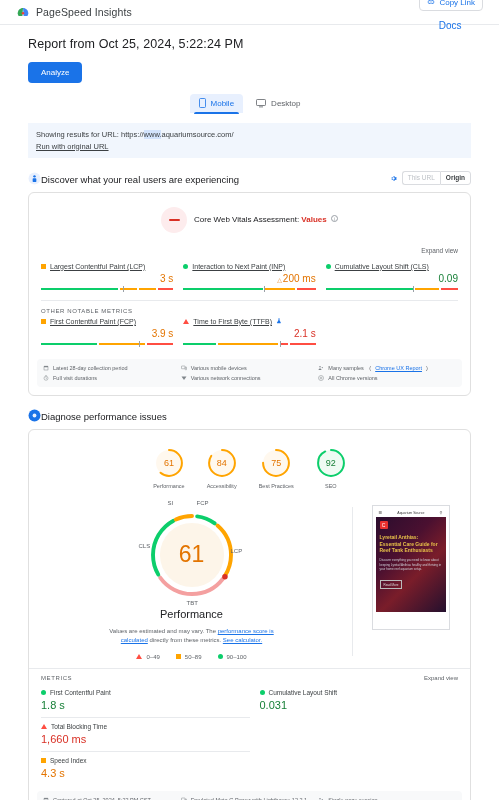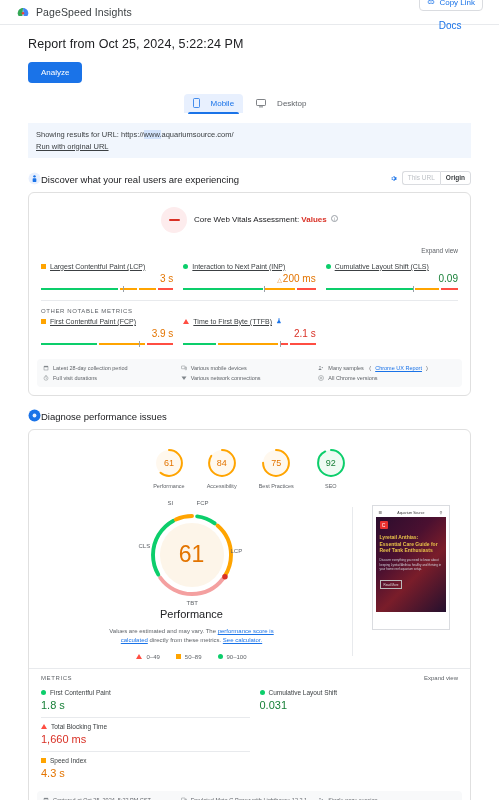--- a/index.html
+++ b/index.html
@@ -42,21 +42,21 @@
   }
   .analyze-btn {
     background: #1a73e8; color: #fff; border: none; border-radius: 4px;
     font-size: 8px; padding: 0 13px; cursor: pointer; height: 21px;
     font-family: "Liberation Sans", sans-serif;
   }
 
   
   .device-tabs { display: flex; justify-content: center; gap: 4px; margin-top: 11px; }
   .device-tab {
-    display: flex; align-items: center; gap: 11px;
+    display: flex; align-items: center; gap: 5px;
     padding: 4px 9px 5px 9px; font-size: 8px; cursor: pointer;
     color: #5f6368; border-radius: 4px 4px 0 0; position: relative;
   }
   .device-tab.active { color: #1a73e8; background: #e8f0fe; }
   .device-tab.active::after {
     content:""; position: absolute; left: 4px; right: 4px; bottom: -1px;
     height: 2px; background: #1a73e8; border-radius: 2px 2px 0 0;
   }
 
   

